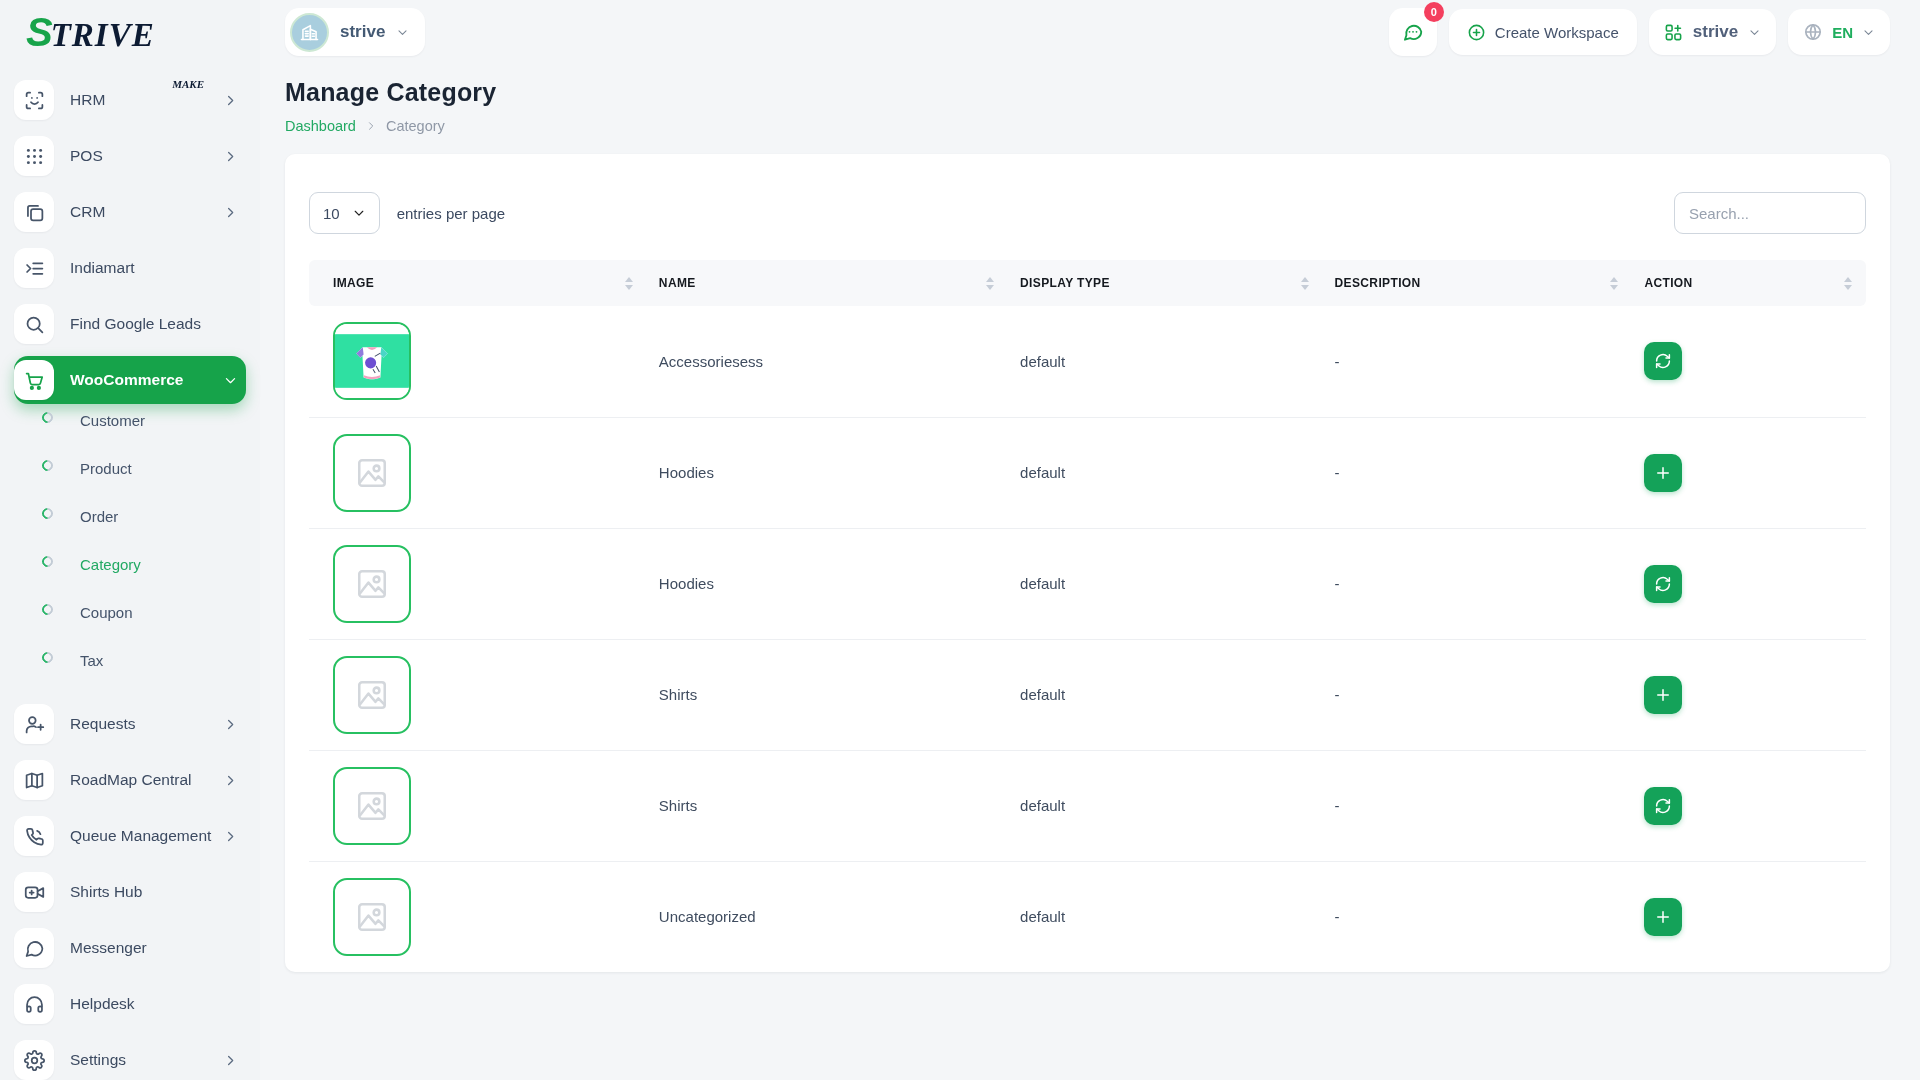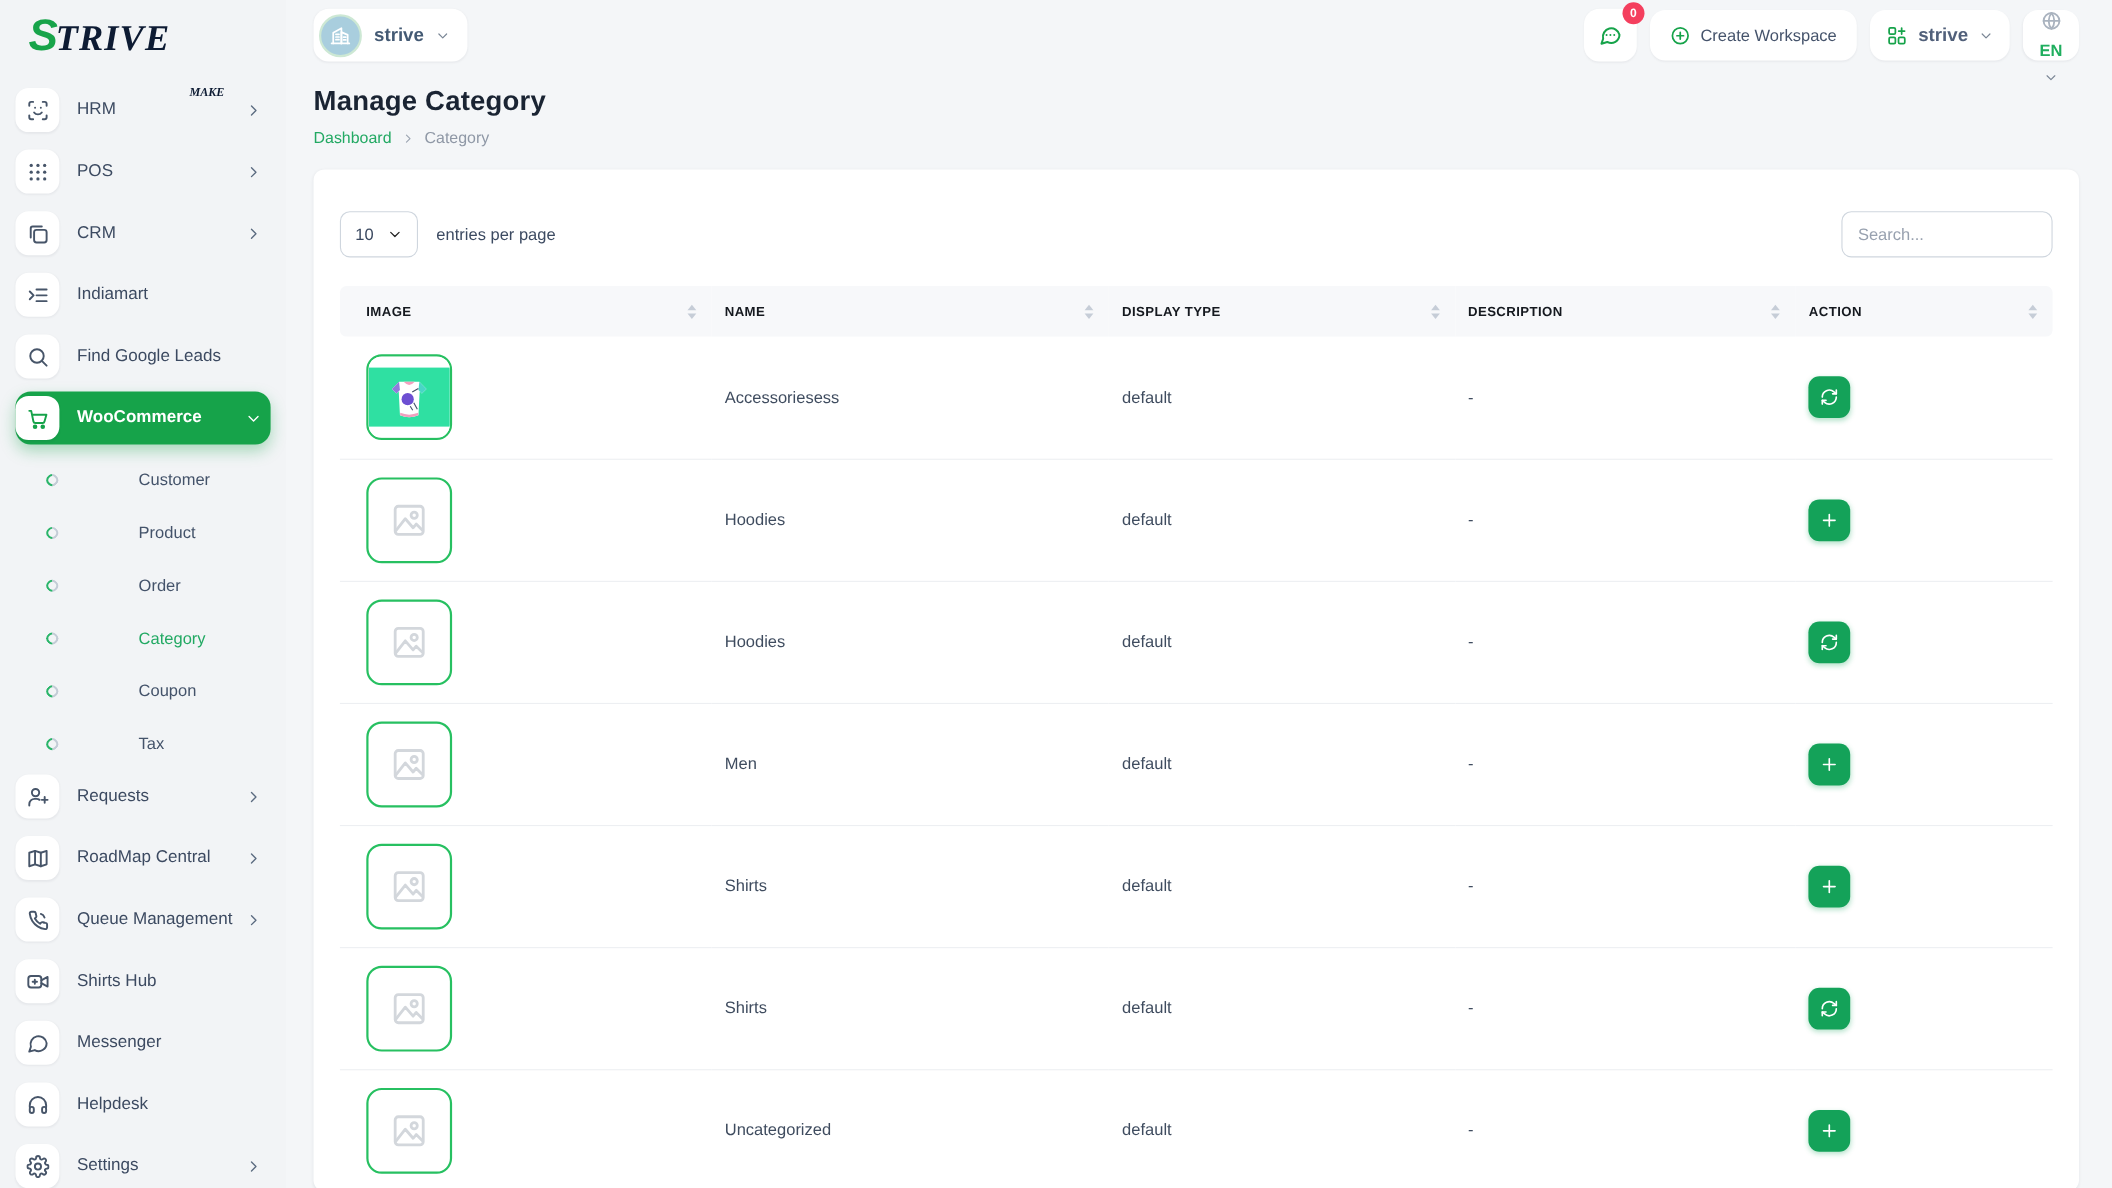--- a/index.html
+++ b/index.html
@@ -22,21 +22,21 @@
   .nav{margin-top:8px;padding-left:14px;padding-right:14px;}
   .nav-item{display:flex;align-items:center;height:48px;margin-bottom:8px;border-radius:14px;cursor:pointer;}
   .nav-icebox{width:40px;height:40px;border-radius:12px;background:#fff;box-shadow:0 1px 2px rgba(15,23,42,.05);display:flex;align-items:center;justify-content:center;color:#475569;}
   .nav-icebox .icon{width:21px;height:21px;}
   .nav-label{margin-left:16px;font-size:15.5px;font-weight:500;color:#3c4a61;flex:1;}
   .nav-chev{width:15px;height:15px;color:#5b6b80;margin-right:8px;}
   .nav-item.active{background:var(--accent);box-shadow:0 6px 14px rgba(22,163,74,.35);}
   .nav-item.active .nav-icebox{color:var(--accent);}
   .nav-item.active .nav-label{color:#fff;font-weight:700;}
   .nav-item.active .nav-chev{color:#fff;}
-  .sub-item{display:flex;align-items:center;height:48px;cursor:pointer;gap:46px;}
+  .sub-item{display:flex;height:48px;cursor:pointer;}
   .bullet{width:11px;height:11px;border-radius:50%;border:2px solid #c3ccd6;border-top-color:#2bb56a;border-left-color:#2bb56a;transform:rotate(-45deg);margin-left:28px;}
   .sub-label{margin-left:27px;font-size:15px;color:#44536a;}
   .sub-item.active .sub-label{color:var(--link);}
 
   
   .main{margin-left:260px;}
   .topbar{display:flex;align-items:flex-start;justify-content:space-between;padding:8px 30px 0 25px;}
   .pill{background:#fff;border-radius:14px;display:flex;align-items:center;box-shadow:0 1px 2px rgba(15,23,42,.05);cursor:pointer;}
   .ws-select{height:48px;padding:0 16px 0 5px;gap:11px;}
   .ws-avatar{width:39px;height:39px;border-radius:50%;background:#a9cede;border:2px solid #cde8d4;display:flex;align-items:center;justify-content:center;color:#fff;}
@@ -46,21 +46,21 @@
   .topbar-right{display:flex;align-items:center;gap:12px;}
   .chat-btn{width:48px;height:48px;border-radius:14px;position:relative;justify-content:center;color:var(--accent);}
   .chat-btn .icon{width:22px;height:22px;}
   .badge{position:absolute;top:-6px;right:-7px;min-width:20px;height:20px;border-radius:10px;background:var(--pink);color:#fff;font-size:11px;font-weight:700;display:flex;align-items:center;justify-content:center;padding:0 6px;}
   .cw-btn{height:46px;padding:0 18px;gap:9px;}
   .cw-btn .icon{width:19px;height:19px;color:var(--accent);}
   .cw-label{font-size:15px;color:#45536b;font-weight:500;}
   .app-btn{height:46px;padding:0 15px;gap:10px;}
   .app-btn .grid-ic{width:19px;height:19px;color:var(--accent);}
   .app-name{font-size:17px;color:#51607a;font-weight:600;}
-  .lang-btn{height:46px;padding:0 15px;gap:9px;flex-direction:column;}
+  .lang-btn{height:46px;padding:0 15px;gap:9px;}
   .lang-btn .globe{width:20px;height:20px;color:#aab3bf;}
   .lang-label{font-size:15px;font-weight:700;color:#1fae5e;}
 
   .page-head{padding:22px 0 0 25px;}
   .page-title{font-size:25px;font-weight:700;color:#1a2433;letter-spacing:.2px;}
   .breadcrumb{display:flex;align-items:center;gap:9px;margin-top:11px;font-size:14.5px;}
   .bc-link{color:var(--link);cursor:pointer;text-decoration:none;}
   .bc-sep{width:12px;height:12px;color:#9aa3b0;}
   .bc-current{color:#8f98a6;}
 
@@ -576,45 +576,20 @@
               <div class="thumb">
                 <span class="icon">
                   <svg viewBox="0 0 24 24" fill="none" stroke="currentColor" stroke-width="1.8" stroke-linecap="round" stroke-linejoin="round">
                     <rect x="3" y="3" width="18" height="18" rx="2"></rect>
                     <circle cx="15.2" cy="8.8" r="2"></circle>
                     <path d="M3.6 18.5 9.5 11l5 5.8 2-2.4 4 4"></path>
                   </svg>
                 </span>
               </div>
             </td>
-            <td>Men</td>
-            <td>default</td>
-            <td>-</td>
-            <td>
-              <button class="action-btn">
-                <span class="icon">
-                  <svg viewBox="0 0 24 24" fill="none" stroke="currentColor" stroke-width="2" stroke-linecap="round" stroke-linejoin="round">
-                    <path d="M12 5v14M5 12h14"></path>
-                  </svg>
-                </span>
-              </button>
-            </td>
-          </tr>
-          <tr>
-            <td>
-              <div class="thumb">
-                <span class="icon">
-                  <svg viewBox="0 0 24 24" fill="none" stroke="currentColor" stroke-width="1.8" stroke-linecap="round" stroke-linejoin="round">
-                    <rect x="3" y="3" width="18" height="18" rx="2"></rect>
-                    <circle cx="15.2" cy="8.8" r="2"></circle>
-                    <path d="M3.6 18.5 9.5 11l5 5.8 2-2.4 4 4"></path>
-                  </svg>
-                </span>
-              </div>
-            </td>
             <td>Shirts</td>
             <td>default</td>
             <td>-</td>
             <td>
               <button class="action-btn">
                 <span class="icon">
                   <svg viewBox="0 0 24 24" fill="none" stroke="currentColor" stroke-width="2" stroke-linecap="round" stroke-linejoin="round">
                     <path d="M12 5v14M5 12h14"></path>
                   </svg>
                 </span>

